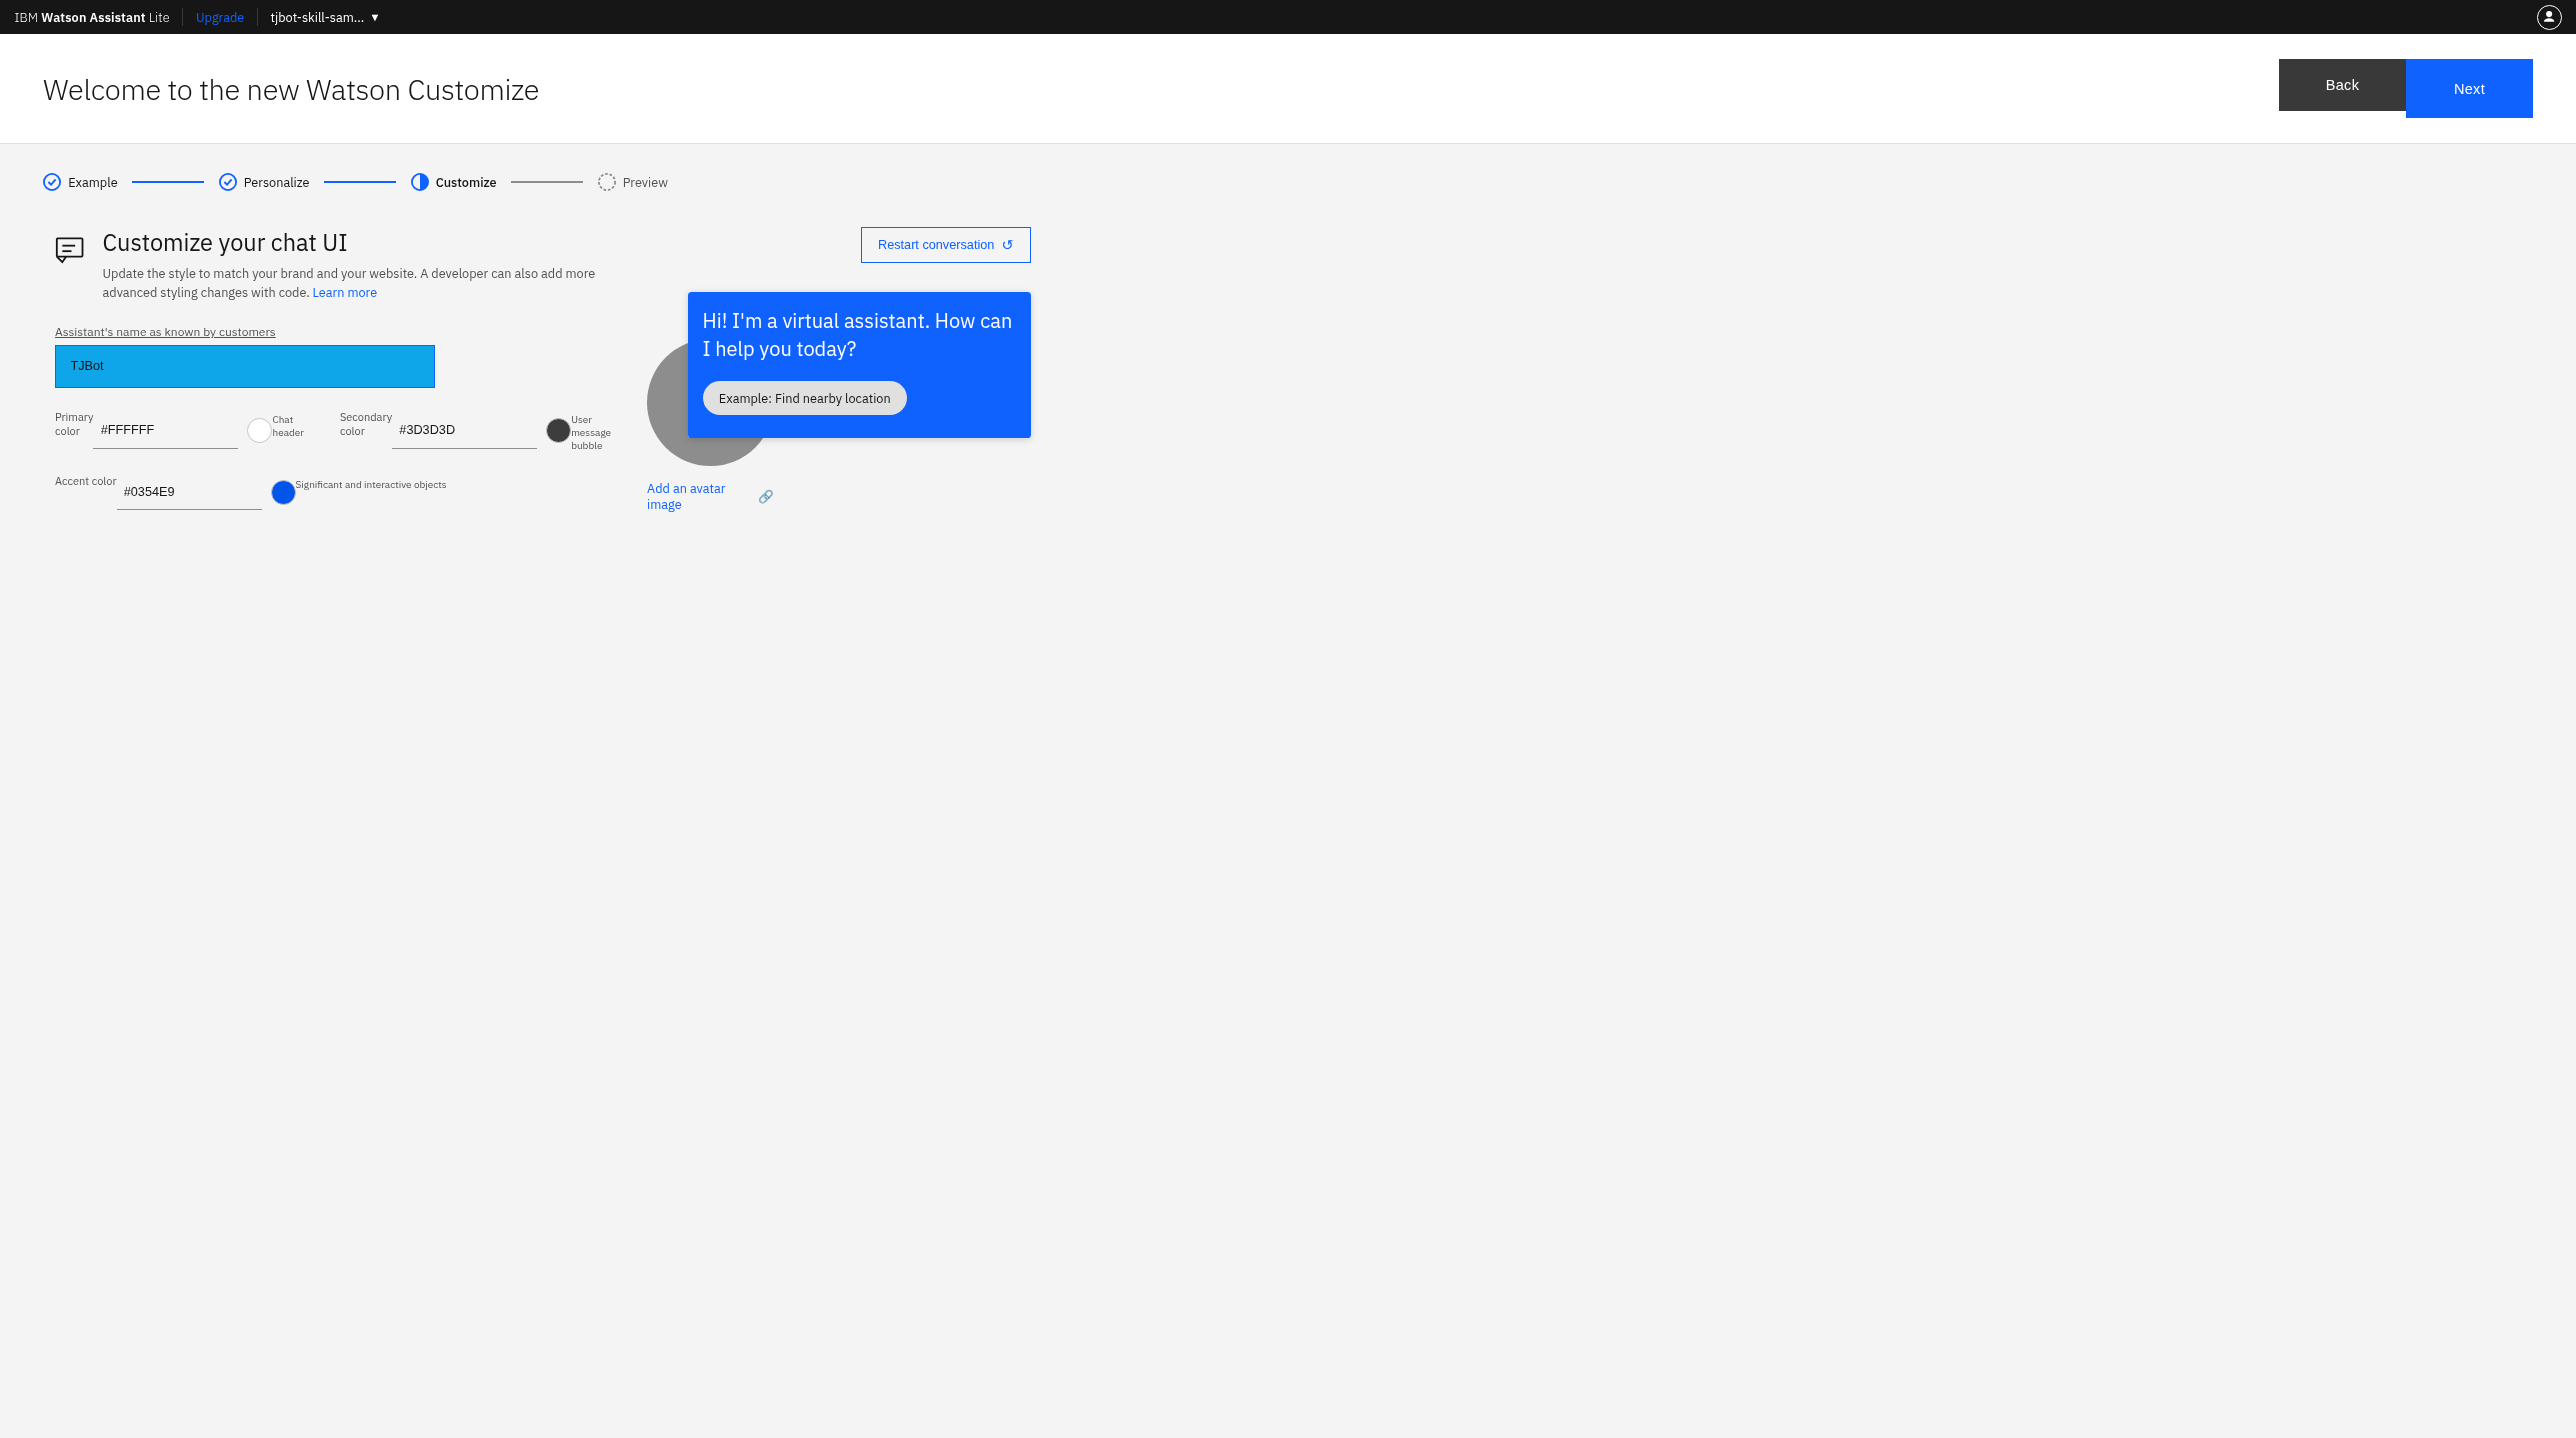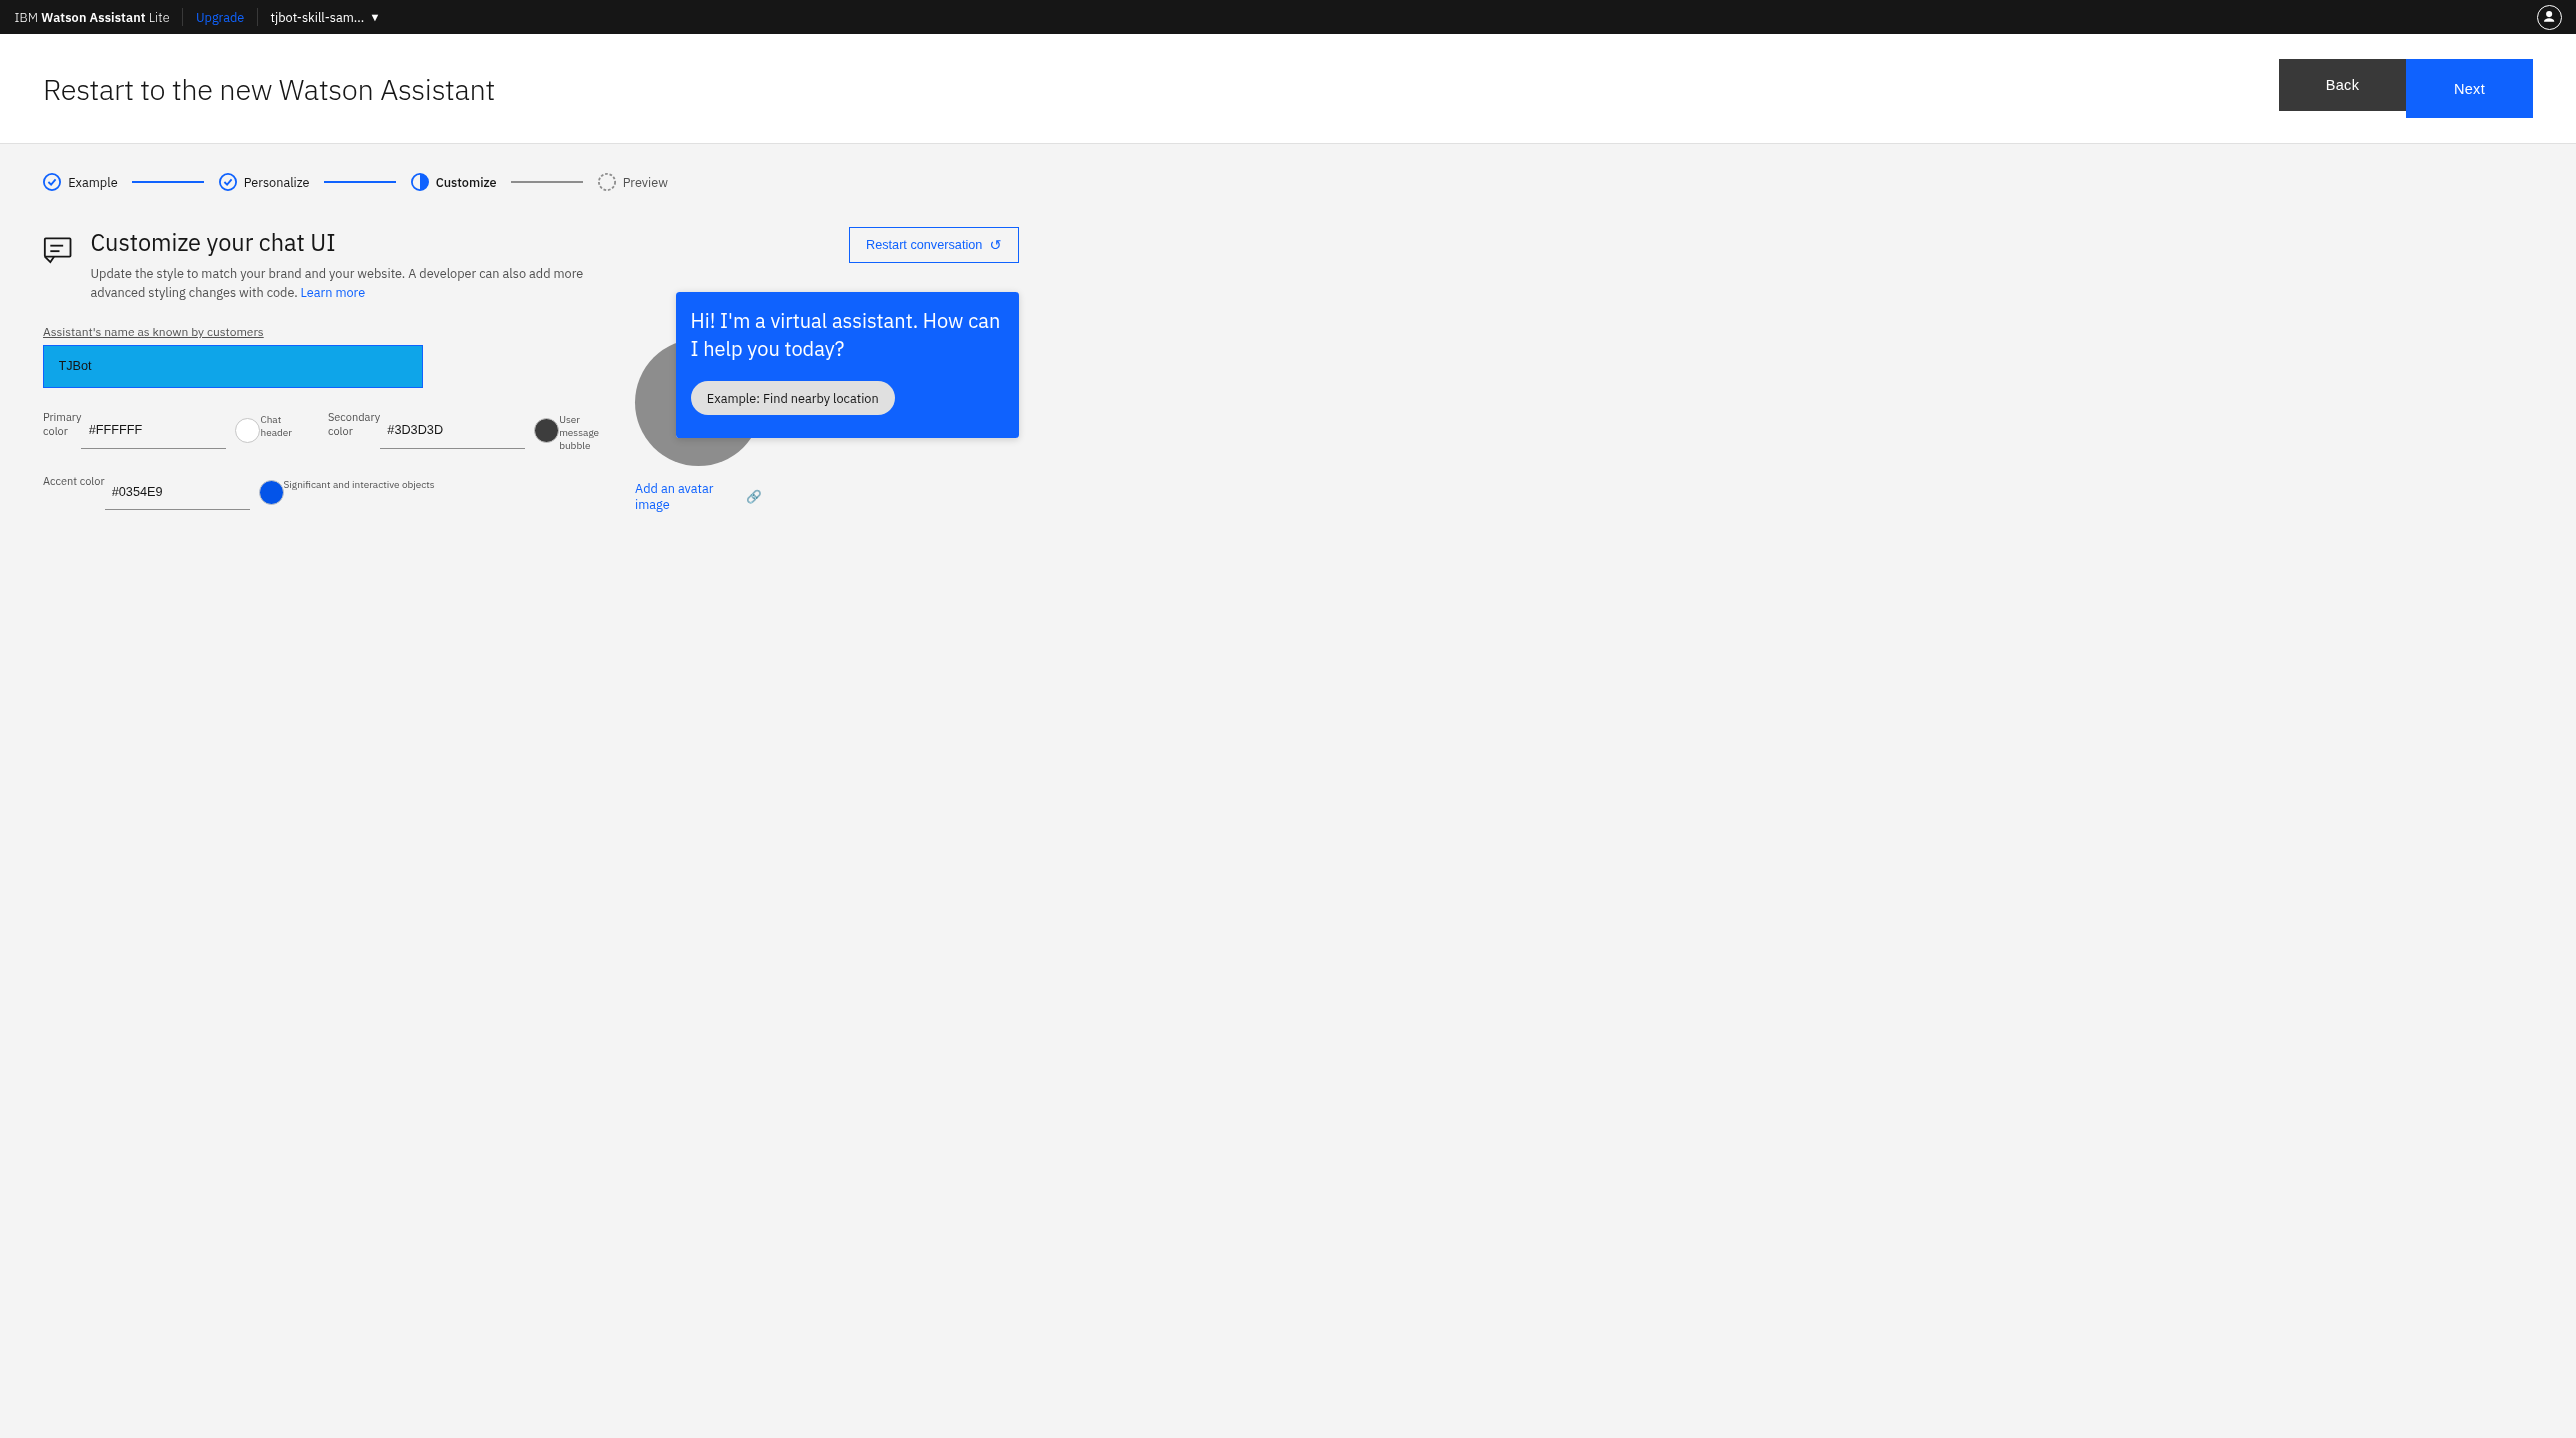--- a/index.html
+++ b/index.html
@@ -199,20 +199,21 @@
 
     
     .content-area {
       display: flex;
       gap: 36px;
     }
 
     .left-panel {
       flex: 1;
       max-width: 597px;
+      margin-left: 12px;
     }
 
     .right-panel {
       width: 343px;
       flex-shrink: 0;
     }
 
     
     .section-header {
       display: flex;
@@ -447,21 +448,21 @@
   <div class="topnav-right">
     <div class="topnav-avatar">
       <svg viewBox="0 0 32 32">
         <path d="M16 16a6 6 0 1 0 0-12 6 6 0 0 0 0 12zm0 2c-5.33 0-10 2.67-10 6v1h20v-1c0-3.33-4.67-6-10-6z"></path>
       </svg>
     </div>
   </div>
 </nav>
 
 <header class="page-header">
-  <h1 class="page-title">Restart to the new Watson Assistant</h1>
+  <h1 class="page-title">Welcome to the new Watson Customize</h1>
   <div class="header-buttons">
     <button class="btn-back">Back</button>
     <button class="btn-next">Next</button>
   </div>
 </header>
 
 <main class="main-content">
 
   <div class="steps-container">
 

